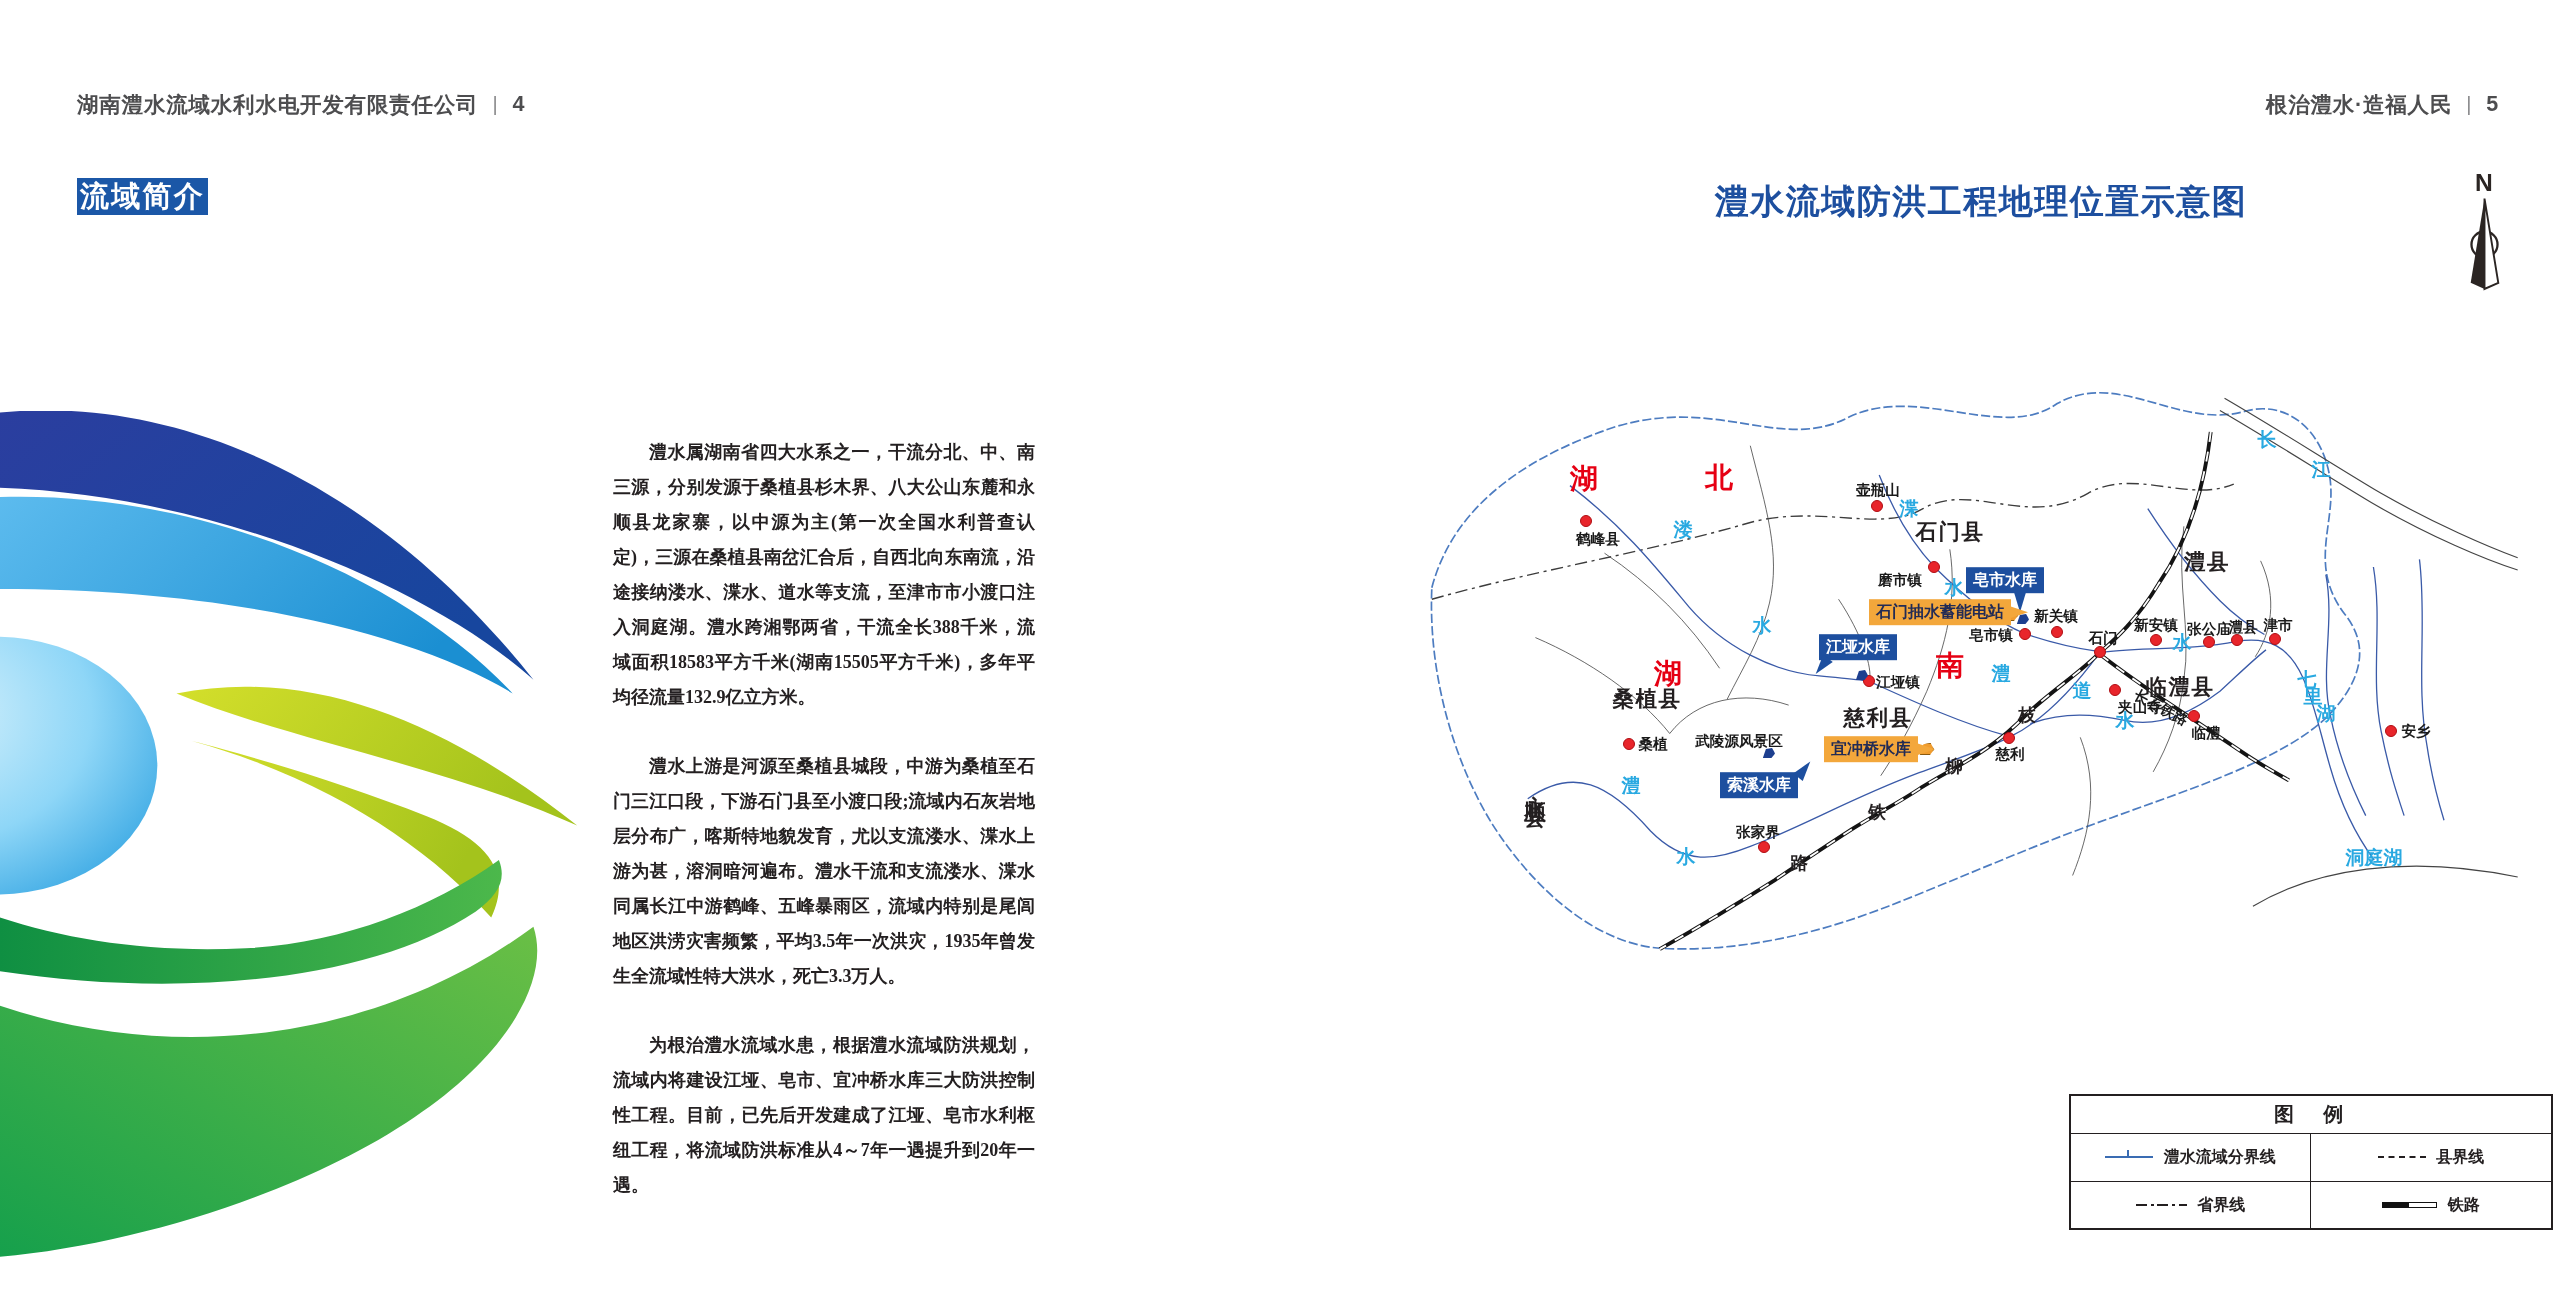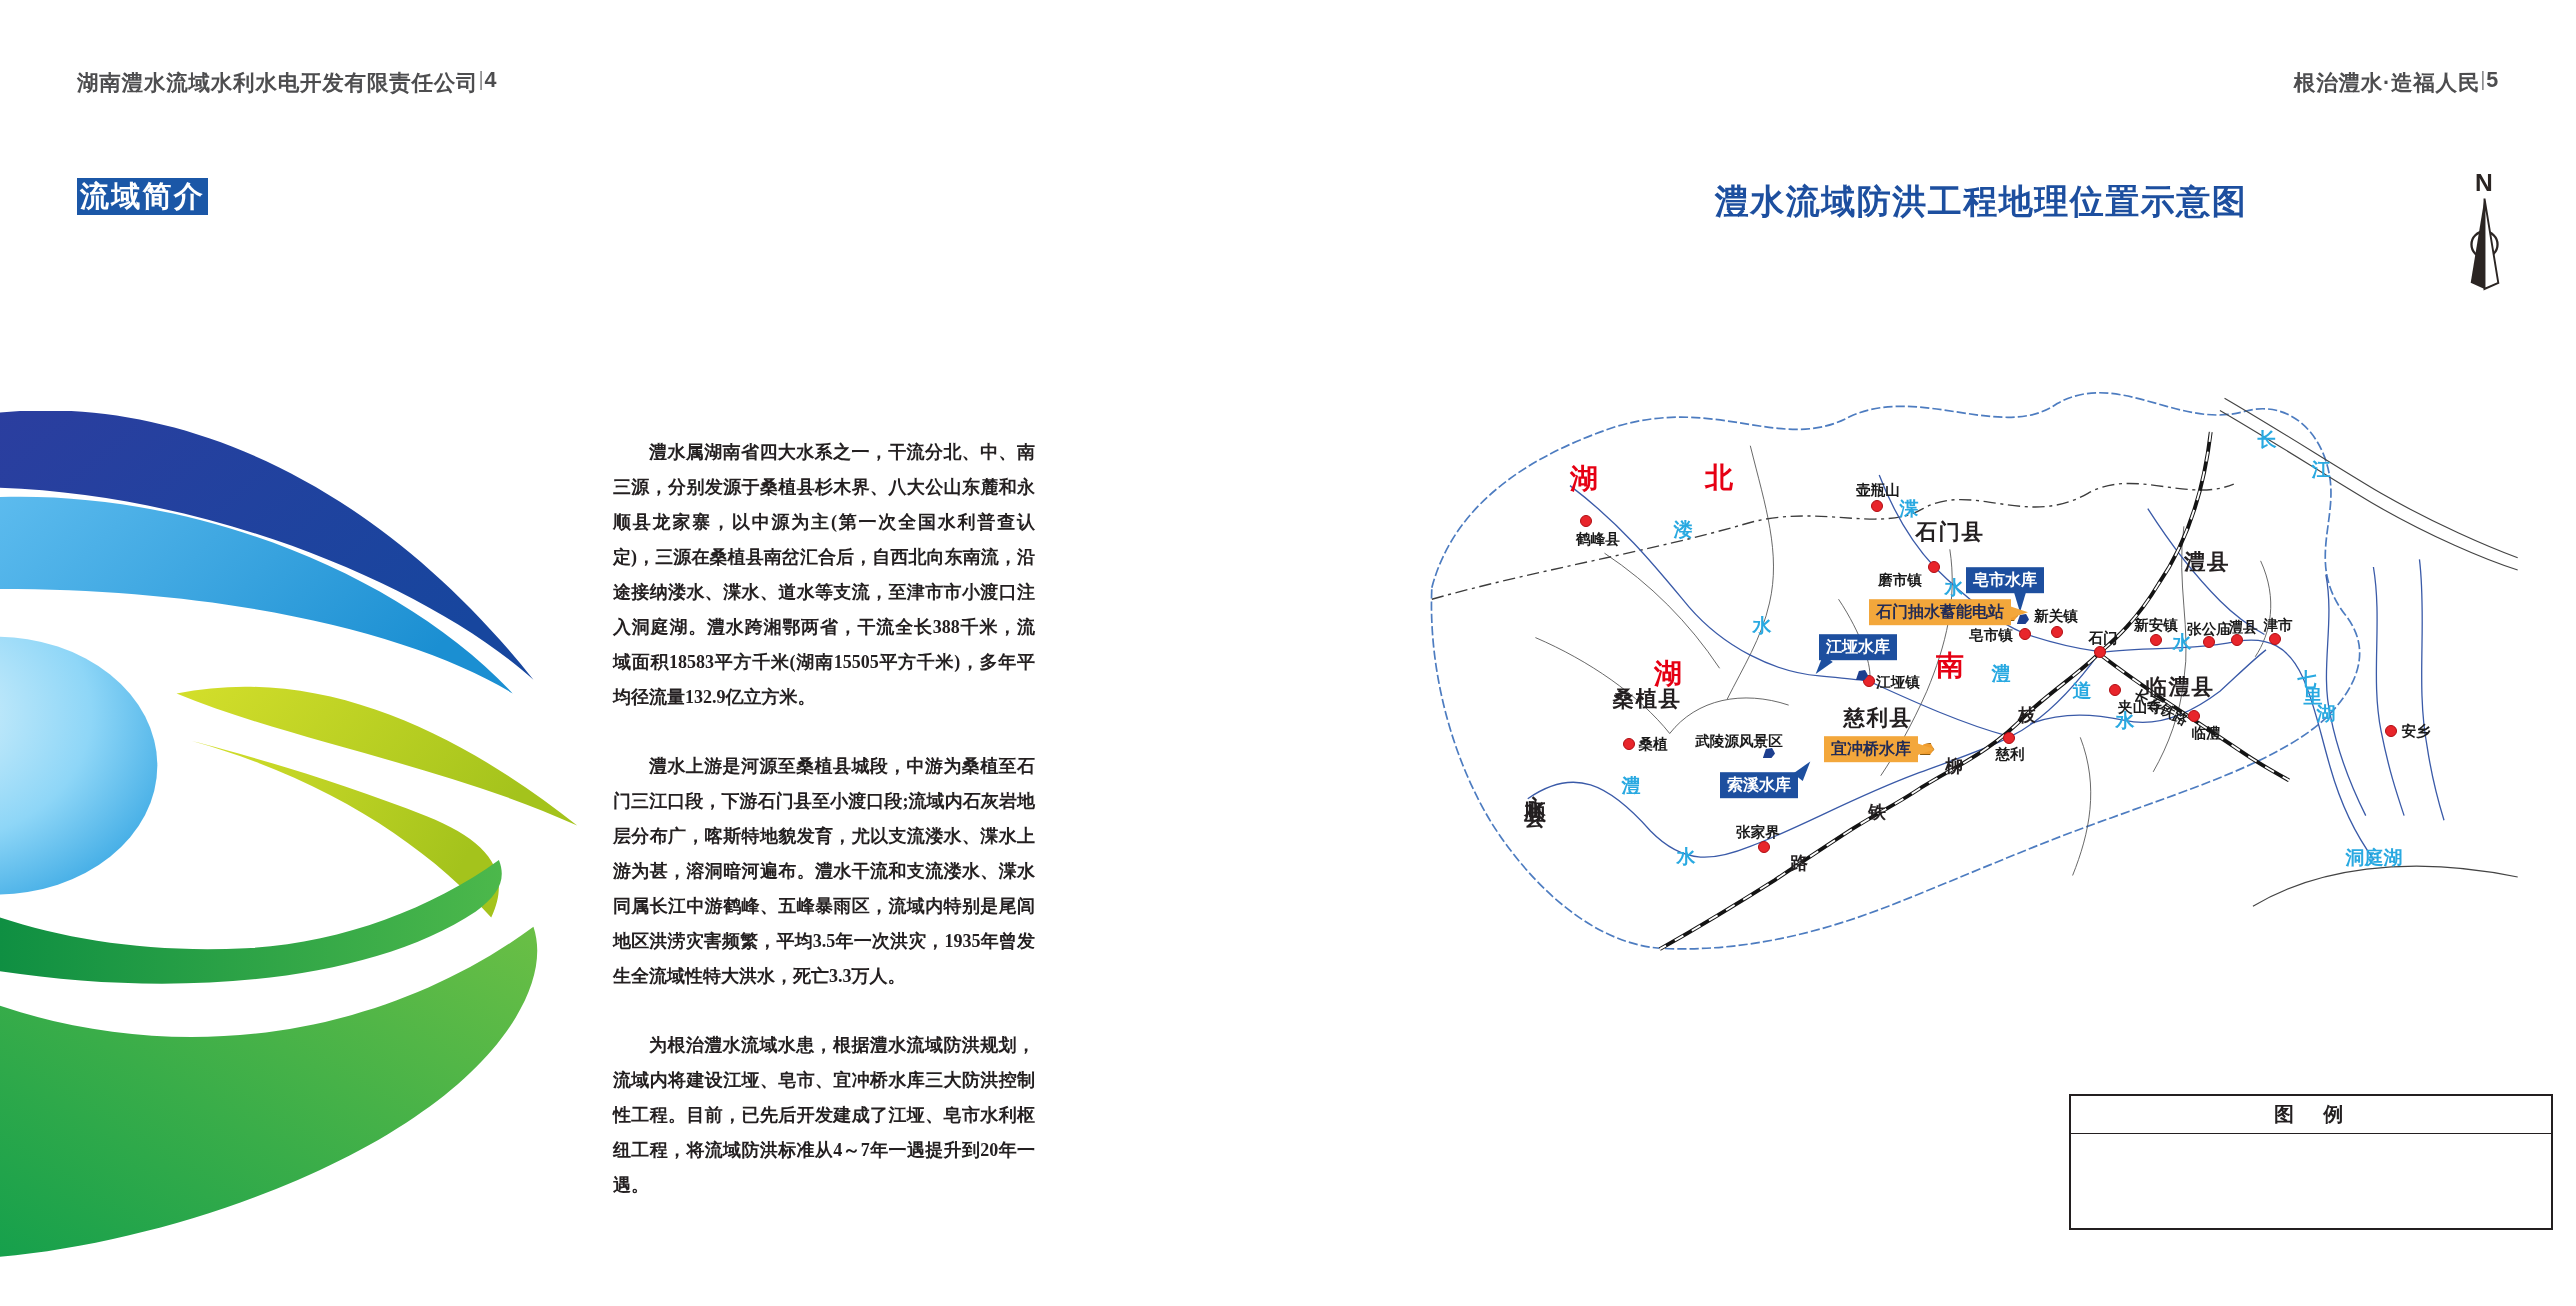--- a/index.html
+++ b/index.html
@@ -2,21 +2,21 @@
 <html style="font-size:12.3px"><head>
 <meta charset="utf-8">
 <style>
   html,body{margin:0;padding:0;background:#ffffff;}
   body{width:2576px;height:1306px;position:relative;overflow:hidden;
        font-family:"Liberation Sans",sans-serif;color:#231f20;}
   .abs{position:absolute;}
   .ctr{transform:translate(-50%,-50%);white-space:nowrap;}
 
   
-  .runhead{top:68px;font-size:21.5px;font-weight:bold;color:#4d4d4f;letter-spacing:0.8px;display:flex;}
+  .runhead{top:90px;font-size:21.5px;font-weight:bold;color:#4d4d4f;letter-spacing:0.8px;display:flex;align-items:center;gap:14px;}
   .runhead .sep{color:#8a8a8c;font-weight:400;font-size:20px;}
   #head-left{left:77px;}
   #head-right{right:77px;}
 
   
   #section-title{left:77px;top:178px;width:131px;height:37px;background:#1b57a7;
     color:#fff;font-size:29px;font-weight:bold;display:flex;align-items:center;justify-content:center;letter-spacing:2.3px;}
 
   
   #paragraphs{left:613px;top:435px;width:422px;}
@@ -261,14 +261,32 @@
       <div class="abs ctr callout blue" style="left: 438px; top: 278px;"><span>江垭水库</span><span class="pointer downleft"></span></div>
       <div class="abs ctr callout blue" style="left: 585px; top: 211px;"><span>皂市水库</span><span class="pointer down"></span></div>
       <div class="abs ctr callout blue" style="left: 339px; top: 416px;"><span>索溪水库</span><span class="pointer upright"></span></div>
       <div class="abs ctr callout orange" style="left: 520px; top: 243px;"><span>石门抽水蓄能电站</span><span class="pointer right"></span></div>
       <div class="abs ctr callout orange" style="left: 451px; top: 380px;"><span>宜冲桥水库</span><span class="pointer right"></span></div>
     </div>
 </div>
 
 <div class="abs" id="legend">
   <div class="ttl">图　例</div>
+  <div class="grid" id="legend-grid">
+      <div class="cell">
+        <span class="sym sym-basin"></span>
+        <span class="lab">澧水流域分界线</span>
+      </div>
+      <div class="cell">
+        <span class="sym sym-county"></span>
+        <span class="lab">县界线</span>
+      </div>
+      <div class="cell">
+        <span class="sym sym-province"></span>
+        <span class="lab">省界线</span>
+      </div>
+      <div class="cell">
+        <span class="sym sym-rail"></span>
+        <span class="lab">铁路</span>
+      </div>
+    </div>
 </div>
 
 
 </body></html>

